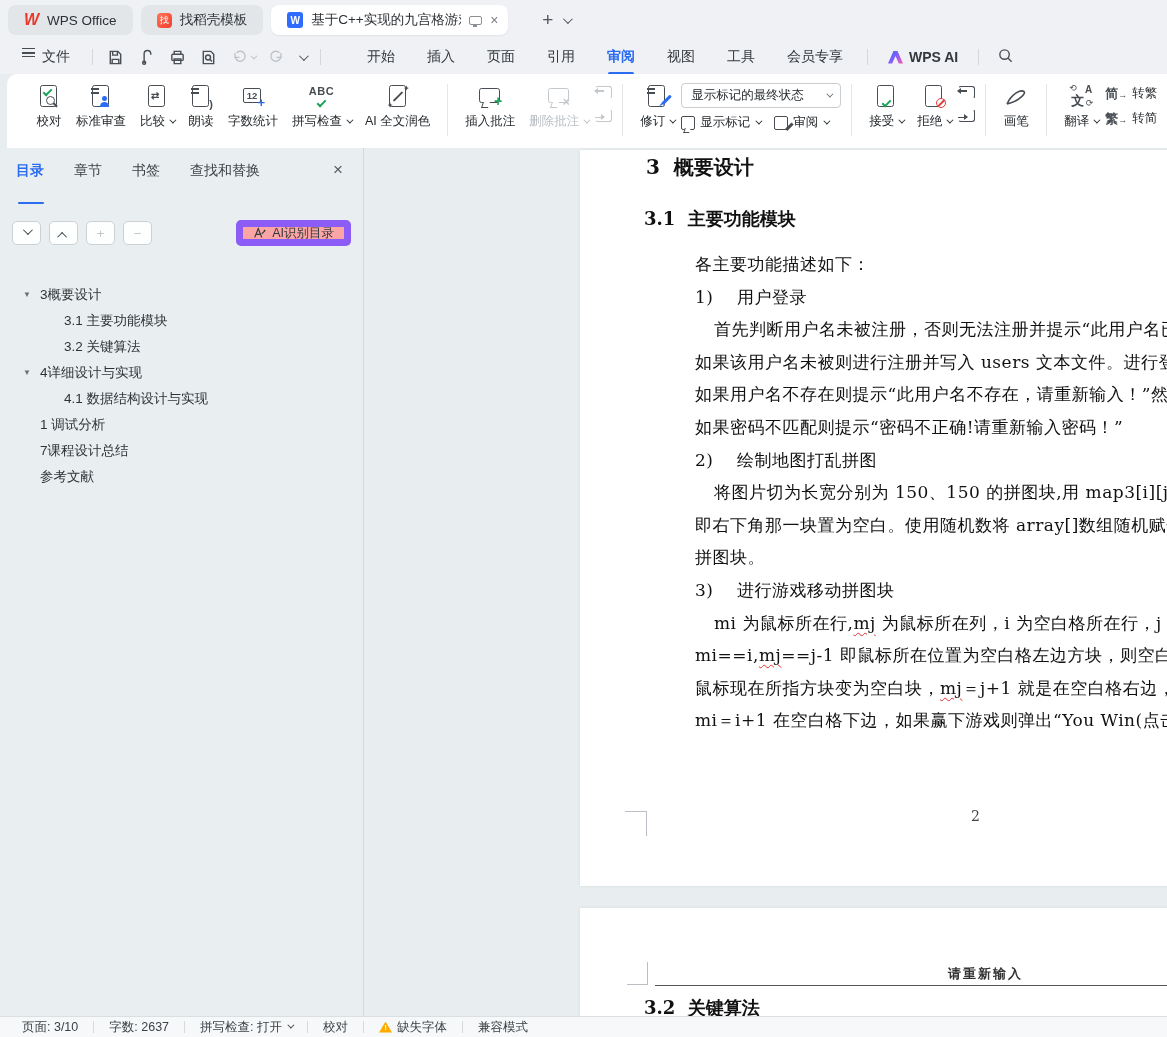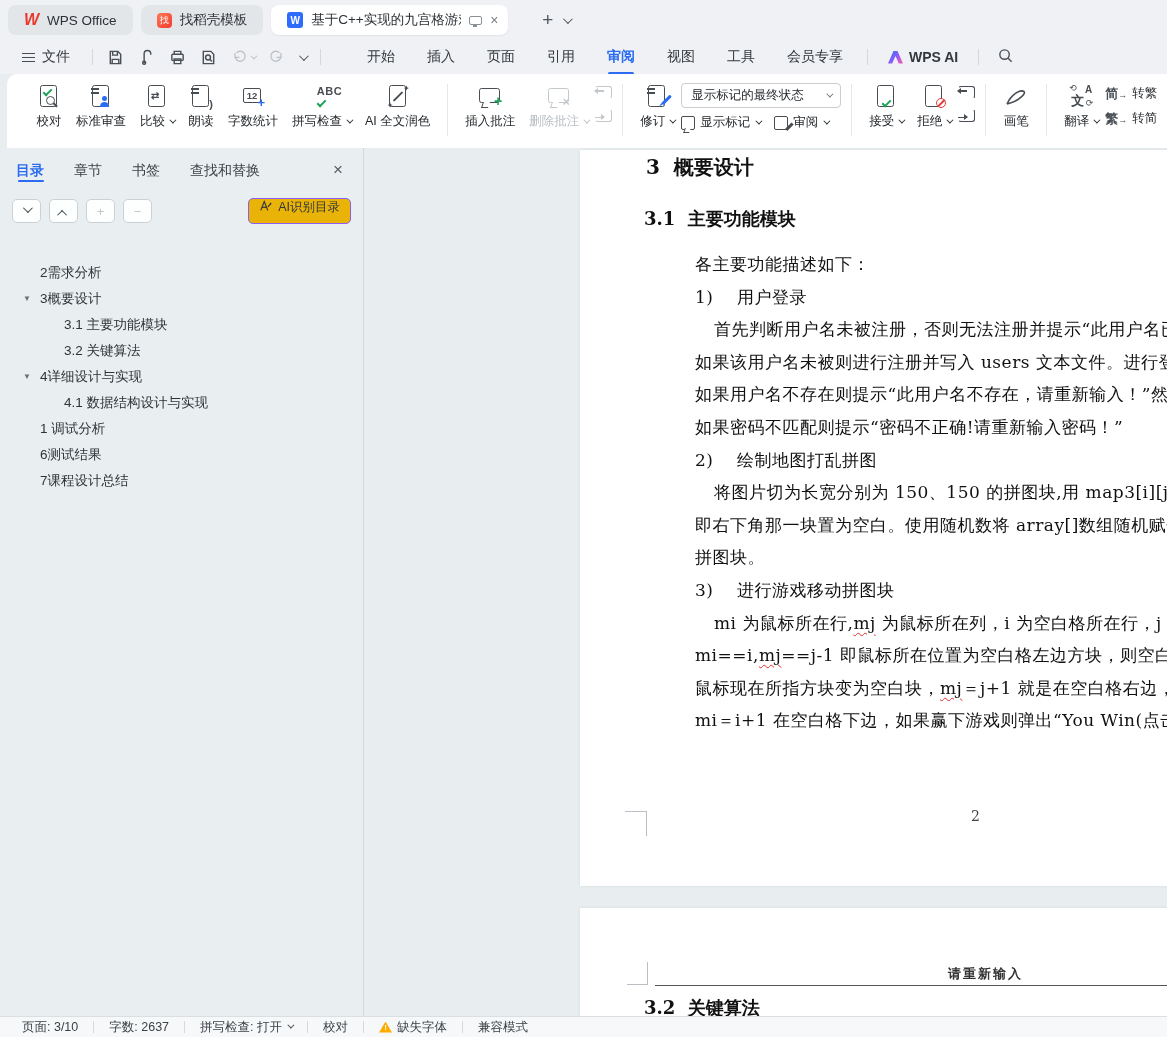--- a/index.html
+++ b/index.html
@@ -22,21 +22,21 @@
   .screen-ic{width:13px;height:9px;border:1.3px solid #8a9096;border-radius:2px;position:relative;}
   .screen-ic::after{content:"";position:absolute;left:3px;bottom:-3px;width:4px;height:1.3px;background:#8a9096;}
   .xclose{font-size:14px;color:#7a8086;line-height:1;}
   .plus{font-size:19px;color:#51565c;margin:0 10px 0 26px;font-weight:400;}
   .chev{display:inline-block;width:7px;height:7px;border-right:1.5px solid currentColor;border-bottom:1.5px solid currentColor;transform:rotate(45deg) translateY(-2px);}
   .chev.up{transform:rotate(-135deg) translateY(-2px);}
   .chev.sm{width:5px;height:5px;}
 
   
   .menubar{position:absolute;left:0;top:40px;width:100%;height:34px;background:var(--bar-bg);display:flex;align-items:center;font-size:14px;color:#33383d;}
-  .file-btn{display:flex;align-items:center;gap:7px;padding:0 14px 0 22px;}
+  .file-btn{display:flex;gap:7px;padding:0 14px 0 22px;}
   .hamb{width:13px;height:9px;border-top:1.5px solid #474d53;border-bottom:1.5px solid #474d53;position:relative;}
   .hamb::after{content:"";position:absolute;left:0;top:3px;width:13px;height:1.5px;background:#474d53;}
   .vsep{width:1px;height:16px;background:#d3d8db;margin:0 8px;}
   .qicons{display:flex;align-items:center;gap:14px;padding:0 6px;}
   .qicons svg{display:block;}
   .menu-items{display:flex;align-items:center;margin-left:22px;gap:0;}
   .menu-item{padding:7px 16px;position:relative;}
   .menu-item.active{color:var(--accent);font-weight:bold;}
   .menu-item.active::after{content:"";position:absolute;left:50%;transform:translateX(-50%);bottom:-2px;width:26px;height:3px;border-radius:2px;background:var(--accent);}
   .ai-logo{display:flex;align-items:center;gap:6px;font-weight:bold;padding:0 12px;}
@@ -54,21 +54,21 @@
   .doc{position:absolute;left:4px;top:1px;width:17px;height:22px;border:1.5px solid currentColor;border-radius:2.5px;background:#fff;}
   .dline{position:absolute;left:3px;top:4px;width:8px;height:1.5px;background:currentColor;box-shadow:0 4px 0 currentColor;}
   .mag{position:absolute;width:9px;height:9px;border:1.6px solid currentColor;border-radius:50%;background:#fff;}
   .mag::after{content:"";position:absolute;width:5px;height:1.6px;background:currentColor;right:-4px;bottom:-2px;transform:rotate(45deg);}
   .chk{position:absolute;width:9px;height:5px;border-left:2px solid var(--green);border-bottom:2px solid var(--green);transform:rotate(-45deg);}
   .psn{position:absolute;width:9px;height:5px;border-radius:5px 5px 0 0;background:#2b6cf0;}
   .psn::before{content:"";position:absolute;top:-6px;left:2.2px;width:4.6px;height:4.6px;border-radius:50%;background:#2b6cf0;}
   .swap{position:absolute;font-size:10px;font-weight:bold;color:currentColor;}
   .sound{position:absolute;font-size:11px;font-weight:bold;}
   .cnt{position:absolute;left:3px;top:4px;width:18px;height:15px;border:1.5px solid currentColor;border-radius:2px;font-size:9.5px;font-weight:bold;display:flex;align-items:center;justify-content:center;background:#fff;}
-  .abc{position:absolute;left:8px;top:1px;width:26px;text-align:center;font-size:11px;font-weight:bold;letter-spacing:.5px;}
+  .abc{position:absolute;left:0;top:1px;width:26px;text-align:center;font-size:11px;font-weight:bold;letter-spacing:.5px;}
   .wand{position:absolute;left:12px;top:6px;width:2px;height:13px;background:currentColor;transform:rotate(45deg);border-radius:1px;}
   .spark{position:absolute;font-size:8px;color:currentColor;}
   .bub{position:absolute;left:2px;top:4px;width:21px;height:15px;border:1.6px solid currentColor;border-radius:2.5px;background:#fff;}
   .bub::after{content:"";position:absolute;left:2px;bottom:-6px;width:6px;height:5px;background:#fff;border-left:1.6px solid currentColor;border-bottom:1.6px solid currentColor;transform:skewX(-18deg);}
   .bdg{position:absolute;font-weight:bold;line-height:1;}
   .no{position:absolute;width:10px;height:10px;border:1.8px solid var(--red);border-radius:50%;background:#fff;}
   .no::after{content:"";position:absolute;left:0;top:3.2px;width:9px;height:1.8px;background:var(--red);transform:rotate(-45deg);}
   .pen{position:absolute;width:3.4px;height:12px;background:#2b6cf0;border-radius:1px;transform:rotate(45deg);}
   .pen::after{content:"";position:absolute;left:0;bottom:-4px;border-left:1.7px solid transparent;border-right:1.7px solid transparent;border-top:4px solid #2b6cf0;}
   .navic{width:17px;height:13px;position:relative;color:var(--icon);}
@@ -84,28 +84,28 @@
   .rsmall{display:flex;align-items:center;gap:5px;font-size:12.5px;color:#24292d;white-space:nowrap;}
   .mini-sq{width:14px;height:14px;border:1.4px solid var(--icon);border-radius:2px;position:relative;background:#fff;flex:none;}
   .mini-sq.pencil::after{content:"";position:absolute;right:-3px;bottom:-2px;width:2.5px;height:9px;background:var(--icon);transform:rotate(45deg);}
   .mini-sq.tag::after{content:"";position:absolute;left:2px;bottom:-4px;width:5px;height:4px;background:#fff;border-left:1.4px solid var(--icon);border-bottom:1.4px solid var(--icon);transform:skewX(-18deg);}
   .zh-ic{font-size:13px;font-weight:bold;color:var(--icon);line-height:1;}
   .zh-ic small{font-size:9px;}
 
   
   .sidebar{position:absolute;left:0;top:148px;width:364px;bottom:21px;background:#e9eff1;border-right:1px solid #d2d8db;}
   .stabs{display:flex;align-items:center;gap:30px;padding:14px 16px 0 16px;font-size:14px;color:#3c4146;position:relative;}
-  .stab{position:relative;padding-bottom:2px;}
+  .stab{position:relative;padding-bottom:24px;}
   .stab.active{color:var(--accent);font-weight:bold;}
   .stab.active::after{content:"";position:absolute;left:2px;bottom:0;width:26px;height:2.5px;border-radius:2px;background:var(--accent);}
   .s-close{position:absolute;right:20px;top:12px;font-size:17px;color:#565c62;}
   .snav{display:flex;align-items:center;padding:16px 12px 0 12px;gap:8px;}
   .sq-btn{width:29px;height:24px;border:1px solid #ccd1d5;border-radius:5px;background:#fdfefe;display:flex;align-items:center;justify-content:center;color:#42484e;font-size:13px;}
   .sq-btn.dis{color:#c0c5c9;}
-  .ai-toc-btn{margin-left:auto;height:26px;border:1px solid #8b5cf6;border-radius:5px;background:#eab308;display:flex;align-items:flex-start;gap:5px;padding:0 10px;font-size:12.5px;color:#33383d;}
+  .ai-toc-btn{margin-left:auto;height:26px;border:7px solid #8b5cf6;border-radius:5px;background:#fca5a5;display:flex;align-items:center;gap:5px;padding:0 10px;font-size:12.5px;color:#33383d;}
   .toc{margin-top:36px;font-size:13.5px;color:#2f3337;}
   .toc-row{position:relative;height:26px;line-height:26px;white-space:nowrap;}
   .toc-row .caret{position:absolute;left:23px;top:0;font-size:8px;color:#6a7075;}
   .toc-row.l1{padding-left:40px;}
   .toc-row.l2{padding-left:64px;}
 
   
   .canvas{position:absolute;left:365px;top:148px;right:0;bottom:21px;background:var(--canvas);}
   .page{position:absolute;left:215px;width:700px;background:#fff;box-shadow:0 0 3px rgba(0,0,0,.08);}
   .page1{top:2px;height:736px;}
@@ -458,29 +458,28 @@
     <span class="ai-toc-btn">
       <svg width="14" height="14" viewBox="0 0 16 16" fill="none" stroke="#33383d" stroke-width="1.4">
           <path d="M2 13 L6 3 L10 13"></path>
           <path d="M3.5 9.5h5"></path>
           <path d="M10 9 l4-4 M12.5 4.5 l1.5 1.5"></path>
         </svg>
       <span>AI识别目录</span>
     </span>
   </div>
   <div class="toc">
-    <div class="toc-row l1"><span>2需求分析</span></div>
     <div class="toc-row l1"><span class="caret">▼</span><span>3概要设计</span></div>
     <div class="toc-row l2"><span>3.1 主要功能模块</span></div>
     <div class="toc-row l2"><span>3.2 关键算法</span></div>
     <div class="toc-row l1"><span class="caret">▼</span><span>4详细设计与实现</span></div>
     <div class="toc-row l2"><span>4.1 数据结构设计与实现</span></div>
     <div class="toc-row l1"><span>1 调试分析</span></div>
-    <div class="toc-row l1"><span>6测试结果</span></div>
     <div class="toc-row l1"><span>7课程设计总结</span></div>
+    <div class="toc-row l1"><span>参考文献</span></div>
   </div>
 </div>
 
 <div class="canvas">
 
   <div class="page page1 doc-serif">
     <div class="h1">3  概要设计</div>
     <div class="h2">3.1  主要功能模块</div>
     <div class="body-block">
       <p class="dl">各主要功能描述如下：</p>

